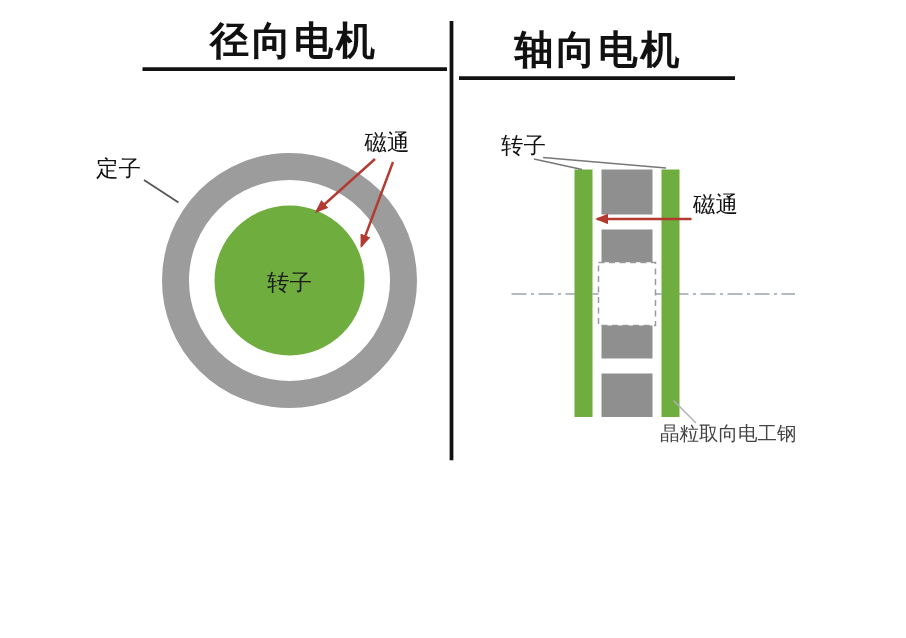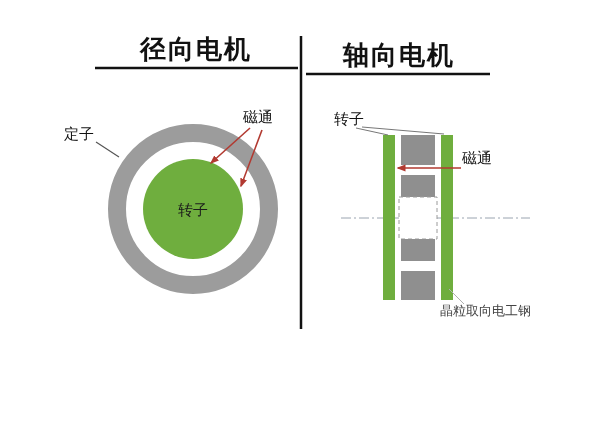--- a/index.html
+++ b/index.html
@@ -3,21 +3,20 @@
 <meta charset="utf-8">
 <style>
   html, body { margin: 0; padding: 0; background: #ffffff; }
   .page {
     position: relative;
     width: 604px;
     height: 307px;
     background: #ffffff;
     overflow: hidden;
     font-family: "DejaVu Sans", sans-serif;
-    margin-top: 22px;
   }
   svg { display: block; }
   text {
     font-family: "DejaVu Sans", sans-serif;
     fill: #111111;
   }
   .panel-title {
     font-size: 26px;
     font-weight: bold;
     letter-spacing: 2px;

